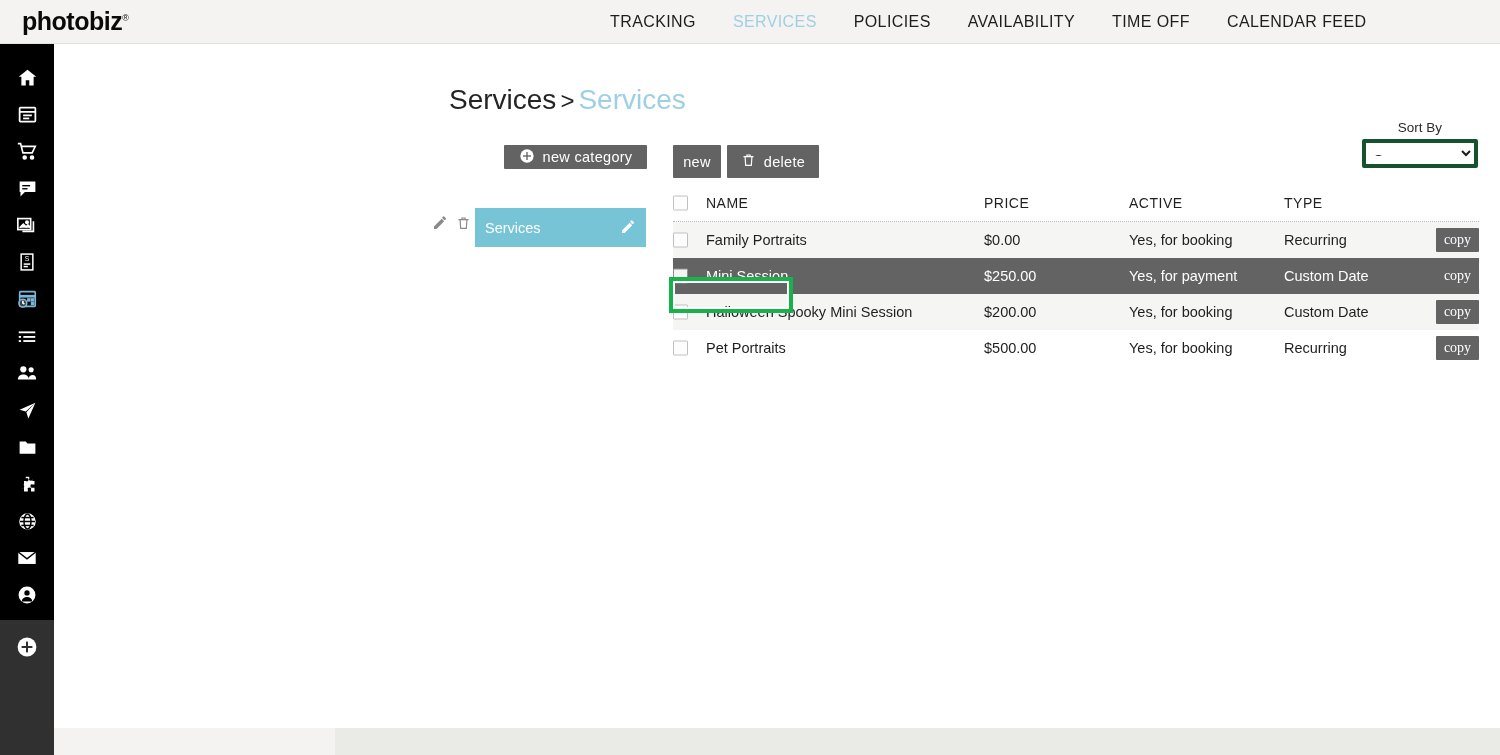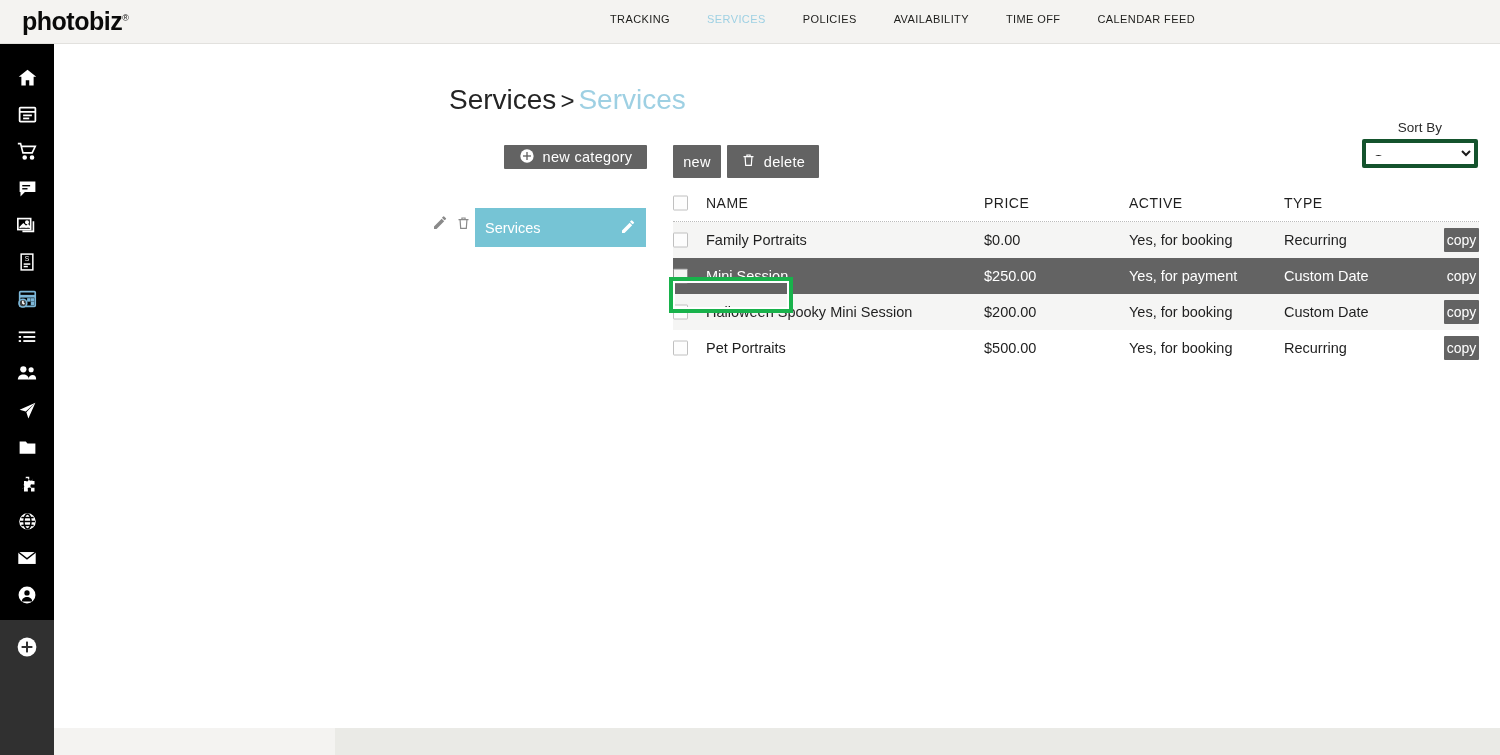--- a/index.html
+++ b/index.html
@@ -20,21 +20,21 @@
   .logo {
     position: absolute; left: 22px; top: 7px;
     font-size: 25px; font-weight: bold; letter-spacing: -0.5px;
     color: #0a0a0a;
   }
   .logo .reg { font-size: 9px; vertical-align: super; font-weight: normal; }
 
   .topnav {
     position: absolute; left: 610px; top: 13px;
     display: flex; gap: 37px;
-    font-size: 11px; letter-spacing: 0.4px;
+    font-size: 16px; letter-spacing: 0.4px;
   }
   .topnav a { color: #1d1d1b; text-decoration: none; cursor: pointer; }
   .topnav a.active { color: #9ed0e3; }
 
   
   .sidebar {
     position: absolute; left: 0; top: 44px; width: 54px; height: 576px;
     background: #000000;
   }
   .sidebar-lower {
@@ -120,22 +120,22 @@
 
   .chk {
     width: 15px; height: 15px; background: #fdfdfd;
     border: 1px solid #c0c0c0; border-radius: 1px; display: block;
     cursor: pointer;
   }
   .row.sel .chk { background: #f4f4f4; border-color: #8e8e8e; }
 
   .copybtn {
     background: #636363; color: #ffffff; border: none;
-    font-family: Liberation Sans, sans-serif; font-size: 14px;
-    width: 35px; height: 24px; cursor: pointer; border-radius: 1px;
+    font-family: Liberation Serif, serif; font-size: 14px;
+    width: 43px; height: 24px; cursor: pointer; border-radius: 1px;
     display: flex; align-items: center; justify-content: center;
   }
   .row.sel .copybtn { background: transparent; }
   .link-underline { text-decoration: underline; cursor: pointer; }
 
   
   .annot {
     position: absolute; left: 669px; top: 277px; width: 124px; height: 36px;
     border: 4px solid #18b24b; outline: 2px solid #ffffff; outline-offset: -6px;
     pointer-events: none; box-sizing: border-box;

